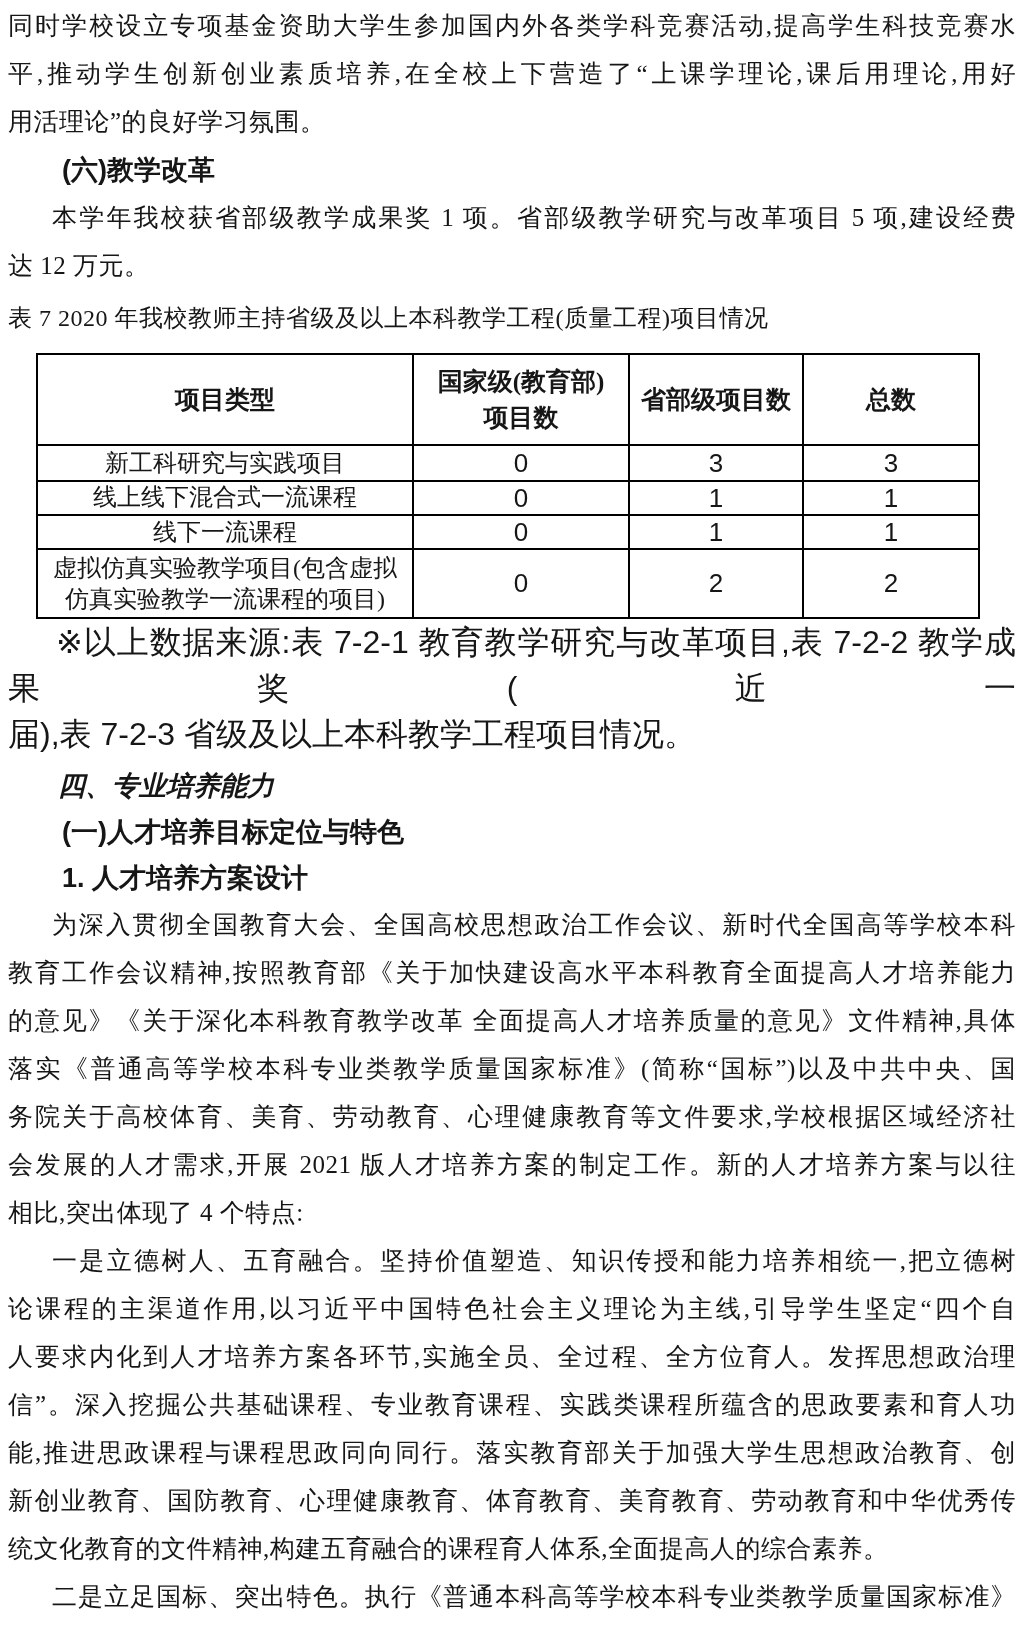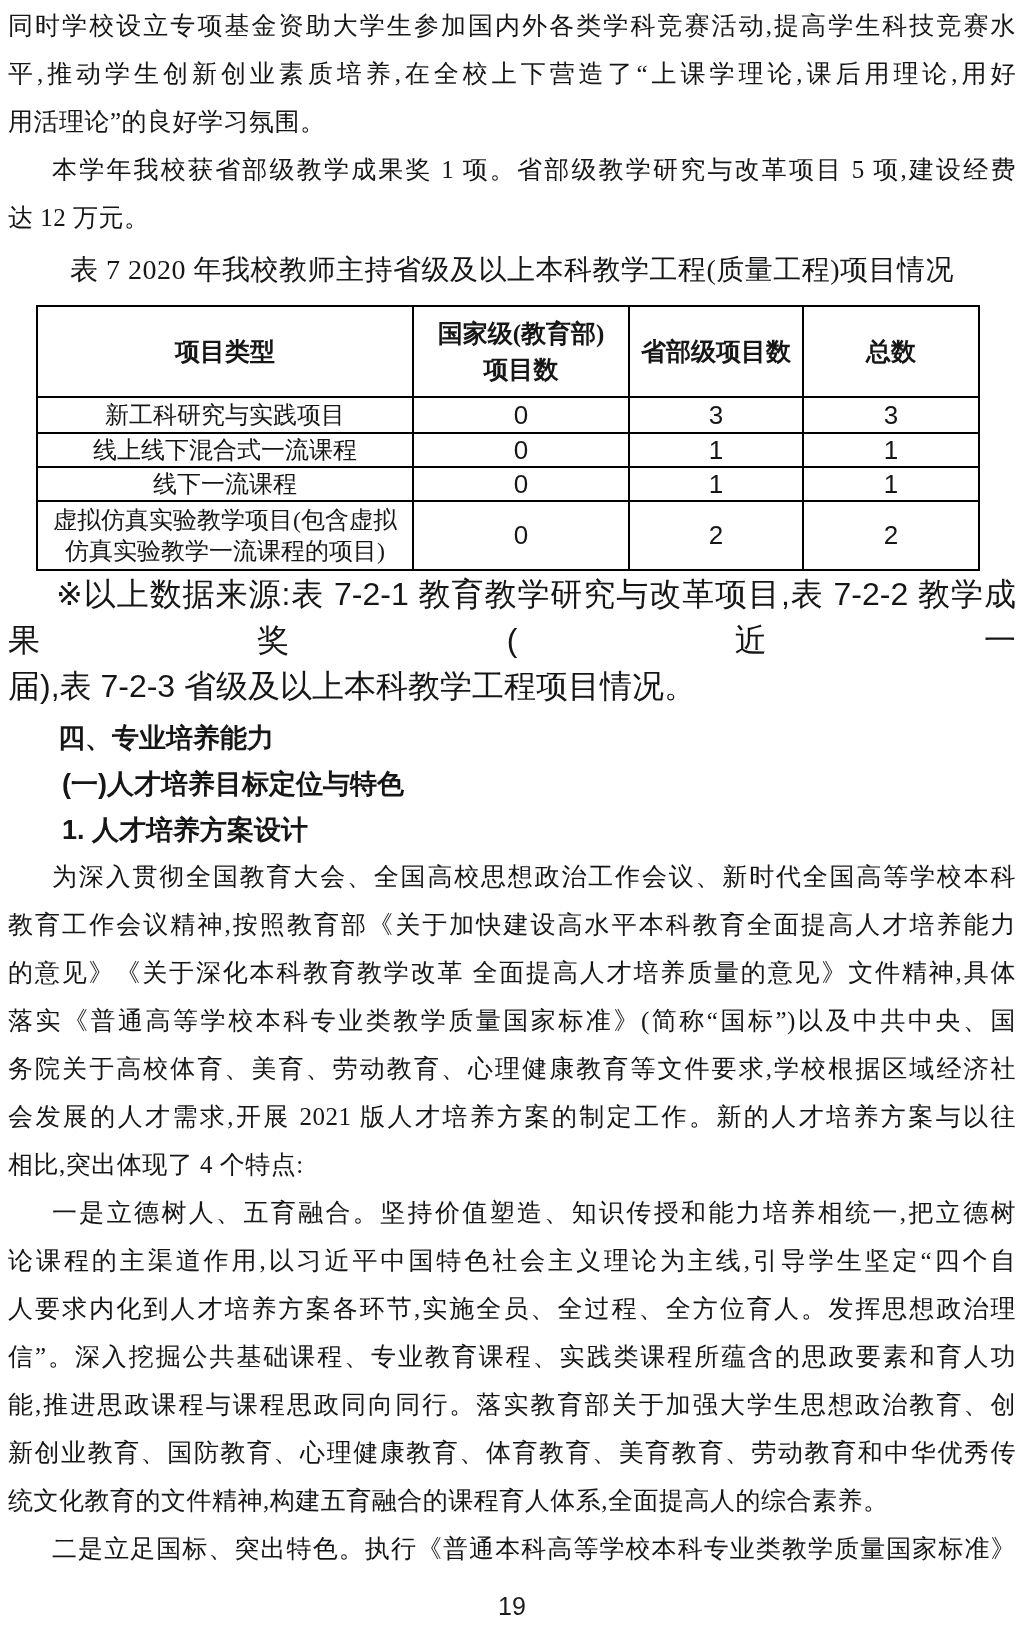--- a/index.html
+++ b/index.html
@@ -25,28 +25,28 @@
 
   
   .hd{
     font-family:"Liberation Sans","DejaVu Sans",sans-serif;
     font-weight:bold;
     font-size:27px;
     line-height:48px;
     padding-left:54px;
   }
   .hd.sub{line-height:46px;}
-  .hd.lvl1{padding-left:50px;}
+  .hd.lvl1{padding-left:50px;font-style:italic;}
 
   
   .tbl-title{
     margin-top:6px;
-    font-size:28px;
+    font-size:24px;
     line-height:44px;
-    text-align:center;
+    text-align:left;
     letter-spacing:0.5px;
   }
 
   
   table.qtable{
     border-collapse:collapse;
     table-layout:fixed;
     width:942px;
     margin:13px 0 0 28px;
   }
@@ -70,21 +70,21 @@
   table.qtable td.lbl{
     font-size:24px;
     line-height:31px;
     font-weight:normal;
   }
   table.qtable td.num{
     font-family:"Liberation Sans","DejaVu Sans",sans-serif;
     font-size:26px;
   }
   tr.r1 td{height:34px;}
-  tr.r2 td{height:32px;}
+  tr.r2 td{height:32px;font-family:Liberation Mono, monospace;}
   tr.r3 td{height:32px;margin-top:32px;}
   tr.r4 td{height:67px;}
 
   
   .note .ln{
     font-family:"Liberation Sans","DejaVu Sans",sans-serif;
     font-size:32px;
     line-height:46px;
     letter-spacing:0;
   }
@@ -106,20 +106,21 @@
 <body style="color: rgb(22, 22, 22); background: rgb(255, 255, 255);">
 
 <div class="page">
 
   <div class="para">
     <div class="ln">同时学校设立专项基金资助大学生参加国内外各类学科竞赛活动,提高学生科技竞赛水</div>
     <div class="ln">平,推动学生创新创业素质培养,在全校上下营造了“上课学理论,课后用理论,用好</div>
     <div class="ln end">用活理论”的良好学习氛围。</div>
   </div>
 
+  <div class="hd">(六)教学改革</div>
 
   <div class="para">
     <div class="ln ind">本学年我校获省部级教学成果奖 1 项。省部级教学研究与改革项目 5 项,建设经费</div>
     <div class="ln end">达 12 万元。</div>
   </div>
 
   <div class="tbl-title">表 7 2020 年我校教师主持省级及以上本科教学工程(质量工程)项目情况</div>
 
   <table class="qtable">
     <colgroup>

